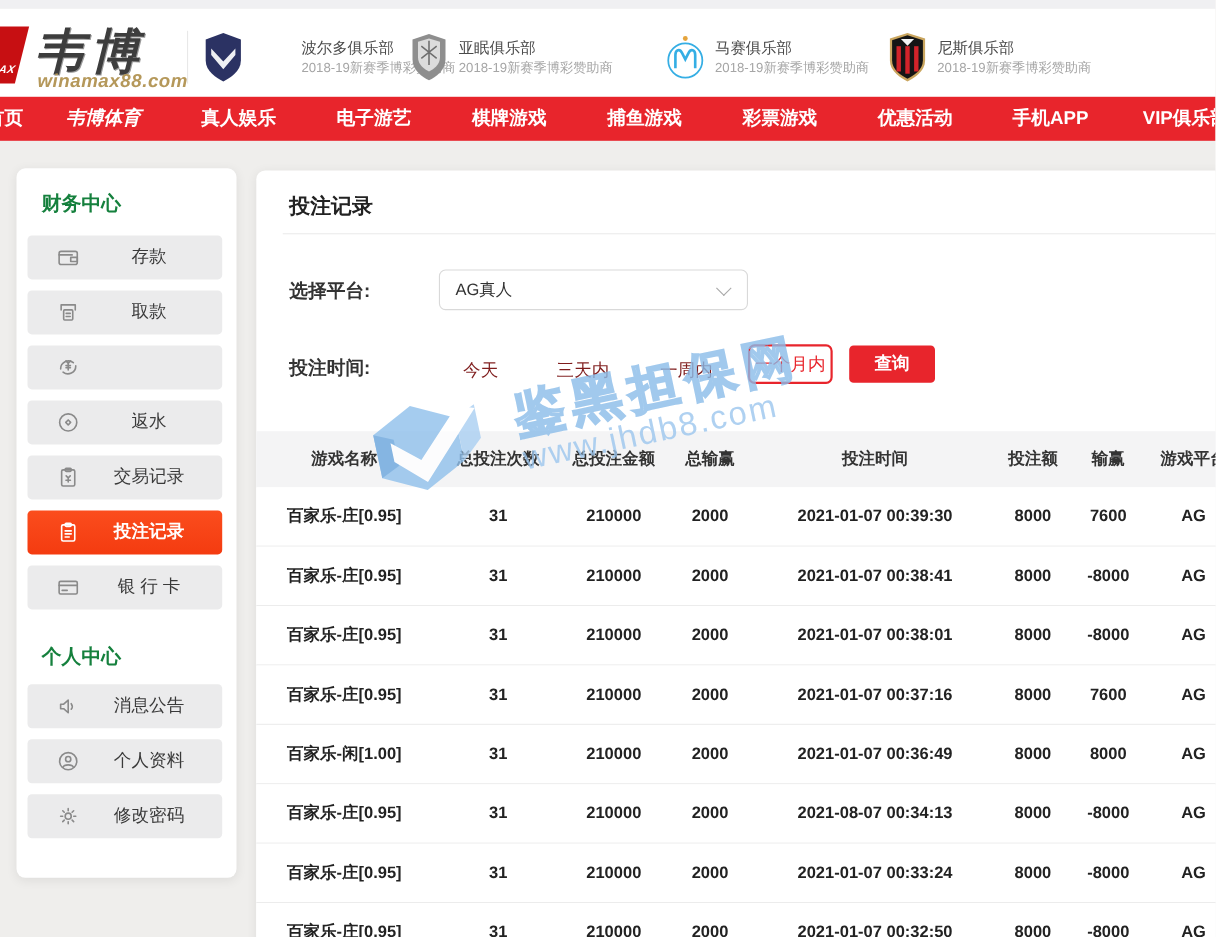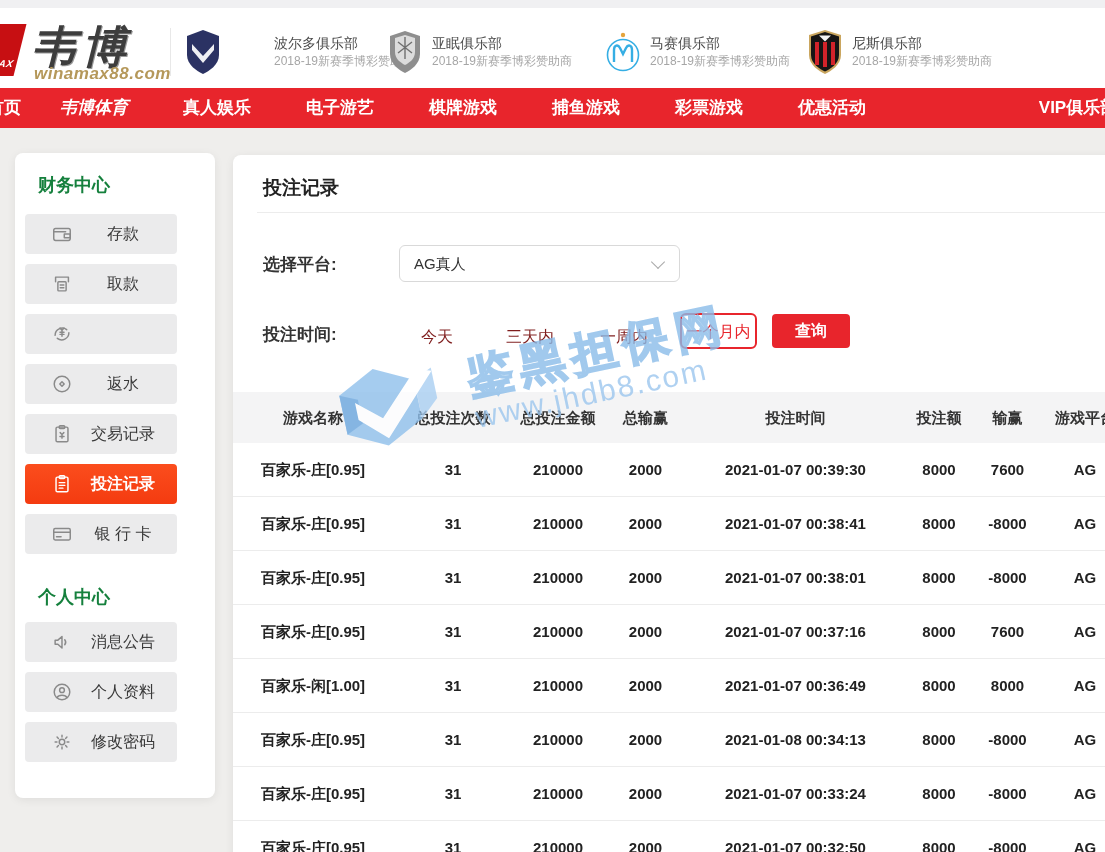--- a/index.html
+++ b/index.html
@@ -25,21 +25,21 @@
   .sponsor .s-name{font-size:14px;color:#4a4a4a;line-height:19px;}
   .sponsor .s-tag{font-size:12px;color:#a6a6a6;line-height:17px;}
 
   
   .nav{left:0;top:88px;width:1105px;height:40px;background:#e8252c;overflow:hidden;}
   .nav-item{position:absolute;top:0;height:40px;line-height:40px;text-align:center;color:#fff;font-size:17px;font-weight:bold;cursor:pointer;white-space:nowrap;}
 
   
   .sidebar{left:15px;top:153px;width:200px;height:645px;background:#fff;border-radius:8px;box-shadow:0 2px 10px rgba(0,0,0,.07);}
   .side-heading{position:absolute;left:23px;font-size:18px;font-weight:bold;color:#15803d;}
-  .side-btn{position:absolute;left:10px;width:152px;height:40px;border-radius:4px;background:#ebebec;cursor:pointer;}
+  .side-btn{position:absolute;left:10px;width:177px;height:40px;border-radius:4px;background:#ebebec;cursor:pointer;}
   .side-btn .icon{position:absolute;left:26px;top:9px;width:22px;height:22px;color:#8a8a8a;}
   .side-btn .icon svg{width:22px;height:22px;fill:none;stroke:currentColor;stroke-width:1.6;stroke-linecap:round;stroke-linejoin:round;}
   .side-btn .lbl{position:absolute;left:44px;right:0;top:0;height:40px;line-height:40px;text-align:center;font-size:16px;color:#3a3a3a;}
   .side-btn.active{background:linear-gradient(180deg,#fb4d1d,#f43b10);}
   .side-btn.active .icon{color:#fff;}
   .side-btn.active .lbl{color:#fff;font-weight:bold;}
 
   
   .main{left:233px;top:155px;width:900px;height:760px;background:#fff;border-radius:8px 0 0 0;box-shadow:0 2px 10px rgba(0,0,0,.07);}
   .main-title{position:absolute;left:30px;top:20px;font-size:19px;font-weight:bold;color:#222;}
@@ -84,21 +84,21 @@
           <svg viewBox="0 0 36 46">
             <path d="M18 1 34 7v19c0 10-10 16-16 19C12 42 2 36 2 26V7Z" fill="#2b3263"></path>
             <path d="M7 15l11 12 11-12v6L18 34 7 21Z" fill="#fff" opacity=".92"></path>
           </svg>
         </span>
         <span>
           <div class="s-name">波尔多俱乐部</div>
           <div class="s-tag">2018-19新赛季博彩赞助商</div>
         </span>
       </div>
-      <div class="abs sponsor" style="left: 387px;">
+      <div class="abs sponsor" style="left: 372px;">
         <span class="badge">
           <svg viewBox="0 0 36 46">
             <path d="M18 2 33 7v18c0 10-9 16-15 19C12 41 3 35 3 25V7Z" fill="#8e8e8e"></path>
             <path d="M18 6 28 9v14c0 7-6 11-10 13-4-2-10-6-10-13V9Z" fill="#dcdcdc"></path>
             <path d="M18 8v22M11 13l14 11M25 13 11 24" stroke="#6f6f6f" stroke-width="1.4" fill="none"></path>
           </svg>
         </span>
         <span>
           <div class="s-name">亚眠俱乐部</div>
           <div class="s-tag">2018-19新赛季博彩赞助商</div>
@@ -138,20 +138,21 @@
 
 <div class="abs nav" id="nav">
     <div class="nav-item" style="left: -26px; width: 60px;">首页</div>
     <div class="nav-item" style="left: 32px; width: 124px; font-style: italic;">韦博体育</div>
     <div class="nav-item" style="left: 155px; width: 124px;">真人娱乐</div>
     <div class="nav-item" style="left: 278px; width: 124px;">电子游艺</div>
     <div class="nav-item" style="left: 401px; width: 124px;">棋牌游戏</div>
     <div class="nav-item" style="left: 524px; width: 124px;">捕鱼游戏</div>
     <div class="nav-item" style="left: 647px; width: 124px;">彩票游戏</div>
     <div class="nav-item" style="left: 770px; width: 124px;">优惠活动</div>
+    <div class="nav-item" style="left: 893px; width: 124px;">手机APP</div>
     <div class="nav-item" style="left: 1016px; width: 124px;">VIP俱乐部</div>
   </div>
 
 <div class="abs sidebar" id="sidebar">
   <div class="side-heading" style="top:20px;">财务中心</div>
   <div class="side-heading" style="top:432px;">个人中心</div>
 <div class="side-btn" style="top: 61px;">
       <span class="icon"><svg viewBox="0 0 24 24">
           <rect x="3" y="6" width="18" height="13" rx="2"></rect>
           <path d="M3 9.5h13"></path>
@@ -306,21 +307,21 @@
         <div class="t-cell" style="width: 215px;">2021-01-07 00:36:49</div>
         <div class="t-cell" style="width: 72px;">8000</div>
         <div class="t-cell" style="width: 65px;">8000</div>
         <div class="t-cell" style="width: 90px;">AG</div>
       </div>
       <div class="t-row t-body-row">
         <div class="t-cell" style="width: 160px;">百家乐-庄[0.95]</div>
         <div class="t-cell" style="width: 120px;">31</div>
         <div class="t-cell" style="width: 90px;">210000</div>
         <div class="t-cell" style="width: 85px;">2000</div>
-        <div class="t-cell" style="width: 215px;">2021-01-08 00:34:13</div>
+        <div class="t-cell" style="width: 215px;">2021-08-07 00:34:13</div>
         <div class="t-cell" style="width: 72px;">8000</div>
         <div class="t-cell" style="width: 65px;">-8000</div>
         <div class="t-cell" style="width: 90px;">AG</div>
       </div>
       <div class="t-row t-body-row">
         <div class="t-cell" style="width: 160px;">百家乐-庄[0.95]</div>
         <div class="t-cell" style="width: 120px;">31</div>
         <div class="t-cell" style="width: 90px;">210000</div>
         <div class="t-cell" style="width: 85px;">2000</div>
         <div class="t-cell" style="width: 215px;">2021-01-07 00:33:24</div>

